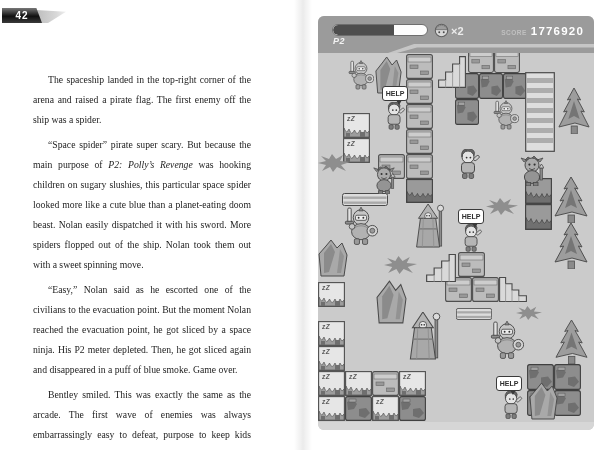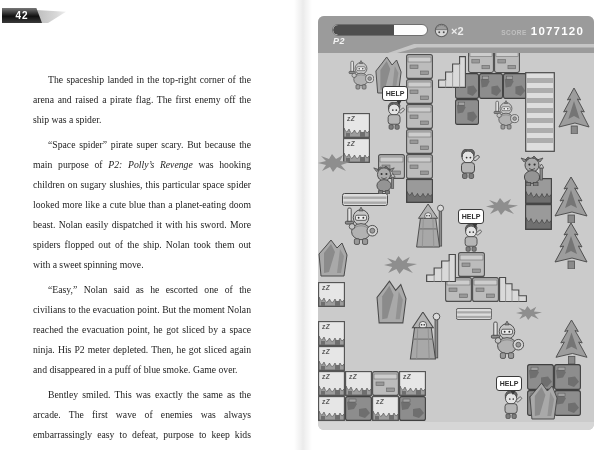--- a/index.html
+++ b/index.html
@@ -87,21 +87,21 @@
             <circle cx="7" cy="7" r="5.8" fill="#d8d8d8" stroke="#5f5f5f"></circle>
             <path d="M1.5,6.2 a5.8,5.8 0 0 1 11,0 Z" fill="#9e9e9e" stroke="#5f5f5f" stroke-width="0.6"></path>
             <circle cx="4.9" cy="8.6" r="0.9" fill="#4a4a4a"></circle>
             <circle cx="9.1" cy="8.6" r="0.9" fill="#4a4a4a"></circle>
           </svg>
         </span>
         <span class="lives-x">×2</span>
       </div>
       <div class="score">
         <span class="score-label">SCORE</span>
-        <span class="score-value">1077120</span>
+        <span class="score-value">1776920</span>
       </div>
       <svg class="swoosh" viewBox="0 0 276 12" preserveAspectRatio="none">
         <path d="M70,12 L96,3 L276,3 L276,6.5 L99,6.5 L79,12 Z" fill="#c6c6c6"></path>
       </svg>
     </div>
   <div class="sp sp-crate" style="left: 88px; top: 38px; width: 27px; height: 25px;">
         <svg viewBox="0 0 27 25" preserveAspectRatio="none">
           <rect x="0.6" y="0.6" width="25.8" height="23.8" rx="2" fill="#bcbcbc" stroke="#4f4f4f" stroke-width="1.1"></rect>
           <rect x="2" y="3" width="23" height="5" fill="#cdcdcd" stroke="#6e6e6e" stroke-width="0.6"></rect>
           <rect x="4" y="11" width="8" height="3.6" fill="#989898" stroke="#666" stroke-width="0.6"></rect>

